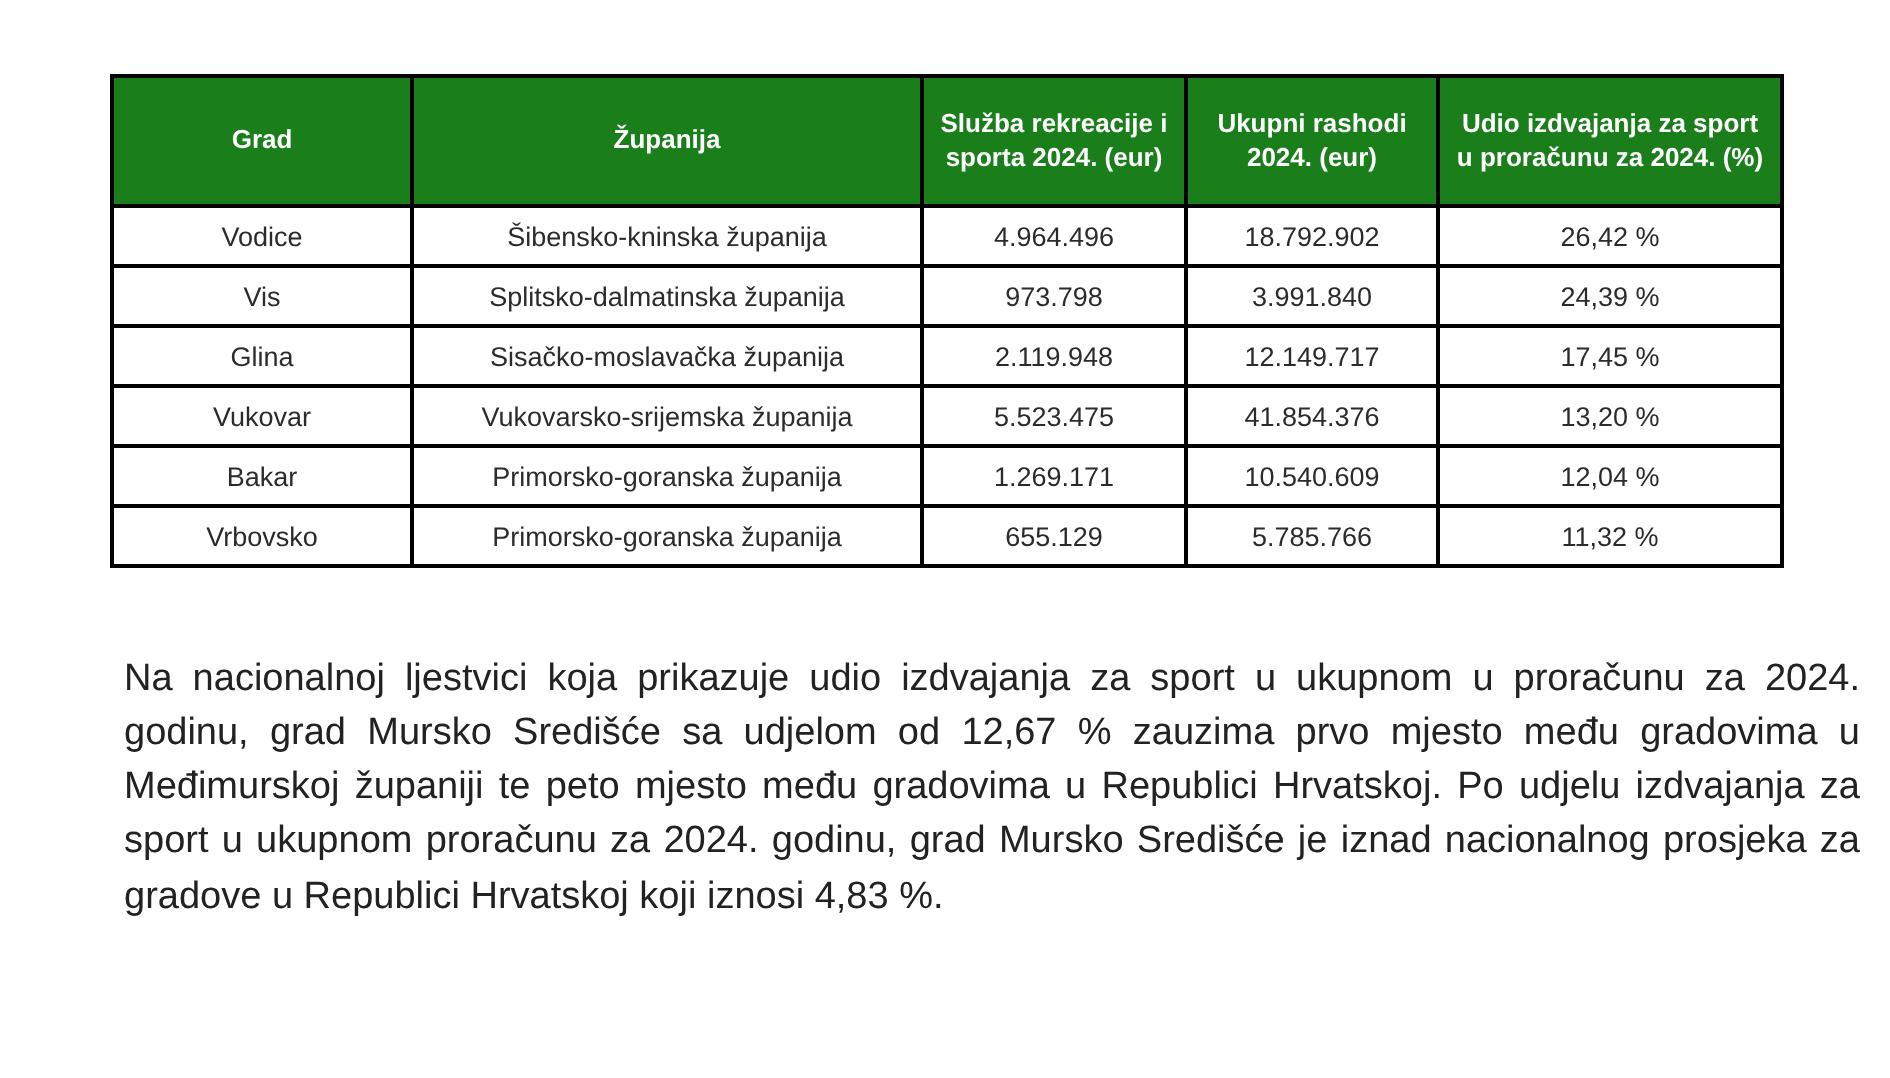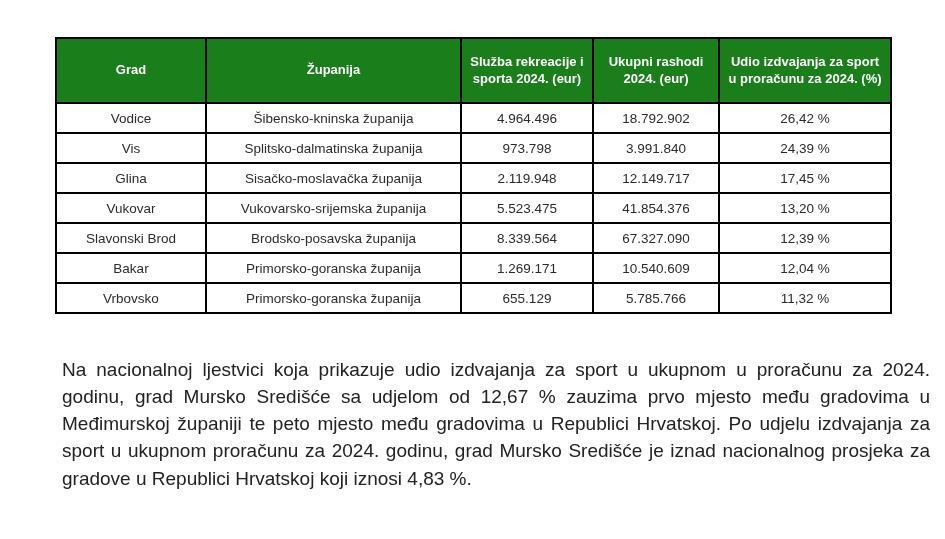--- a/index.html
+++ b/index.html
@@ -108,27 +108,20 @@
         <td>17,45 %</td>
       </tr>
       <tr>
         <td>Vukovar</td>
         <td>Vukovarsko-srijemska županija</td>
         <td>5.523.475</td>
         <td>41.854.376</td>
         <td>13,20 %</td>
       </tr>
       <tr>
-        <td>Slavonski Brod</td>
-        <td>Brodsko-posavska županija</td>
-        <td>8.339.564</td>
-        <td>67.327.090</td>
-        <td>12,39 %</td>
-      </tr>
-      <tr>
         <td>Bakar</td>
         <td>Primorsko-goranska županija</td>
         <td>1.269.171</td>
         <td>10.540.609</td>
         <td>12,04 %</td>
       </tr>
       <tr>
         <td>Vrbovsko</td>
         <td>Primorsko-goranska županija</td>
         <td>655.129</td>

